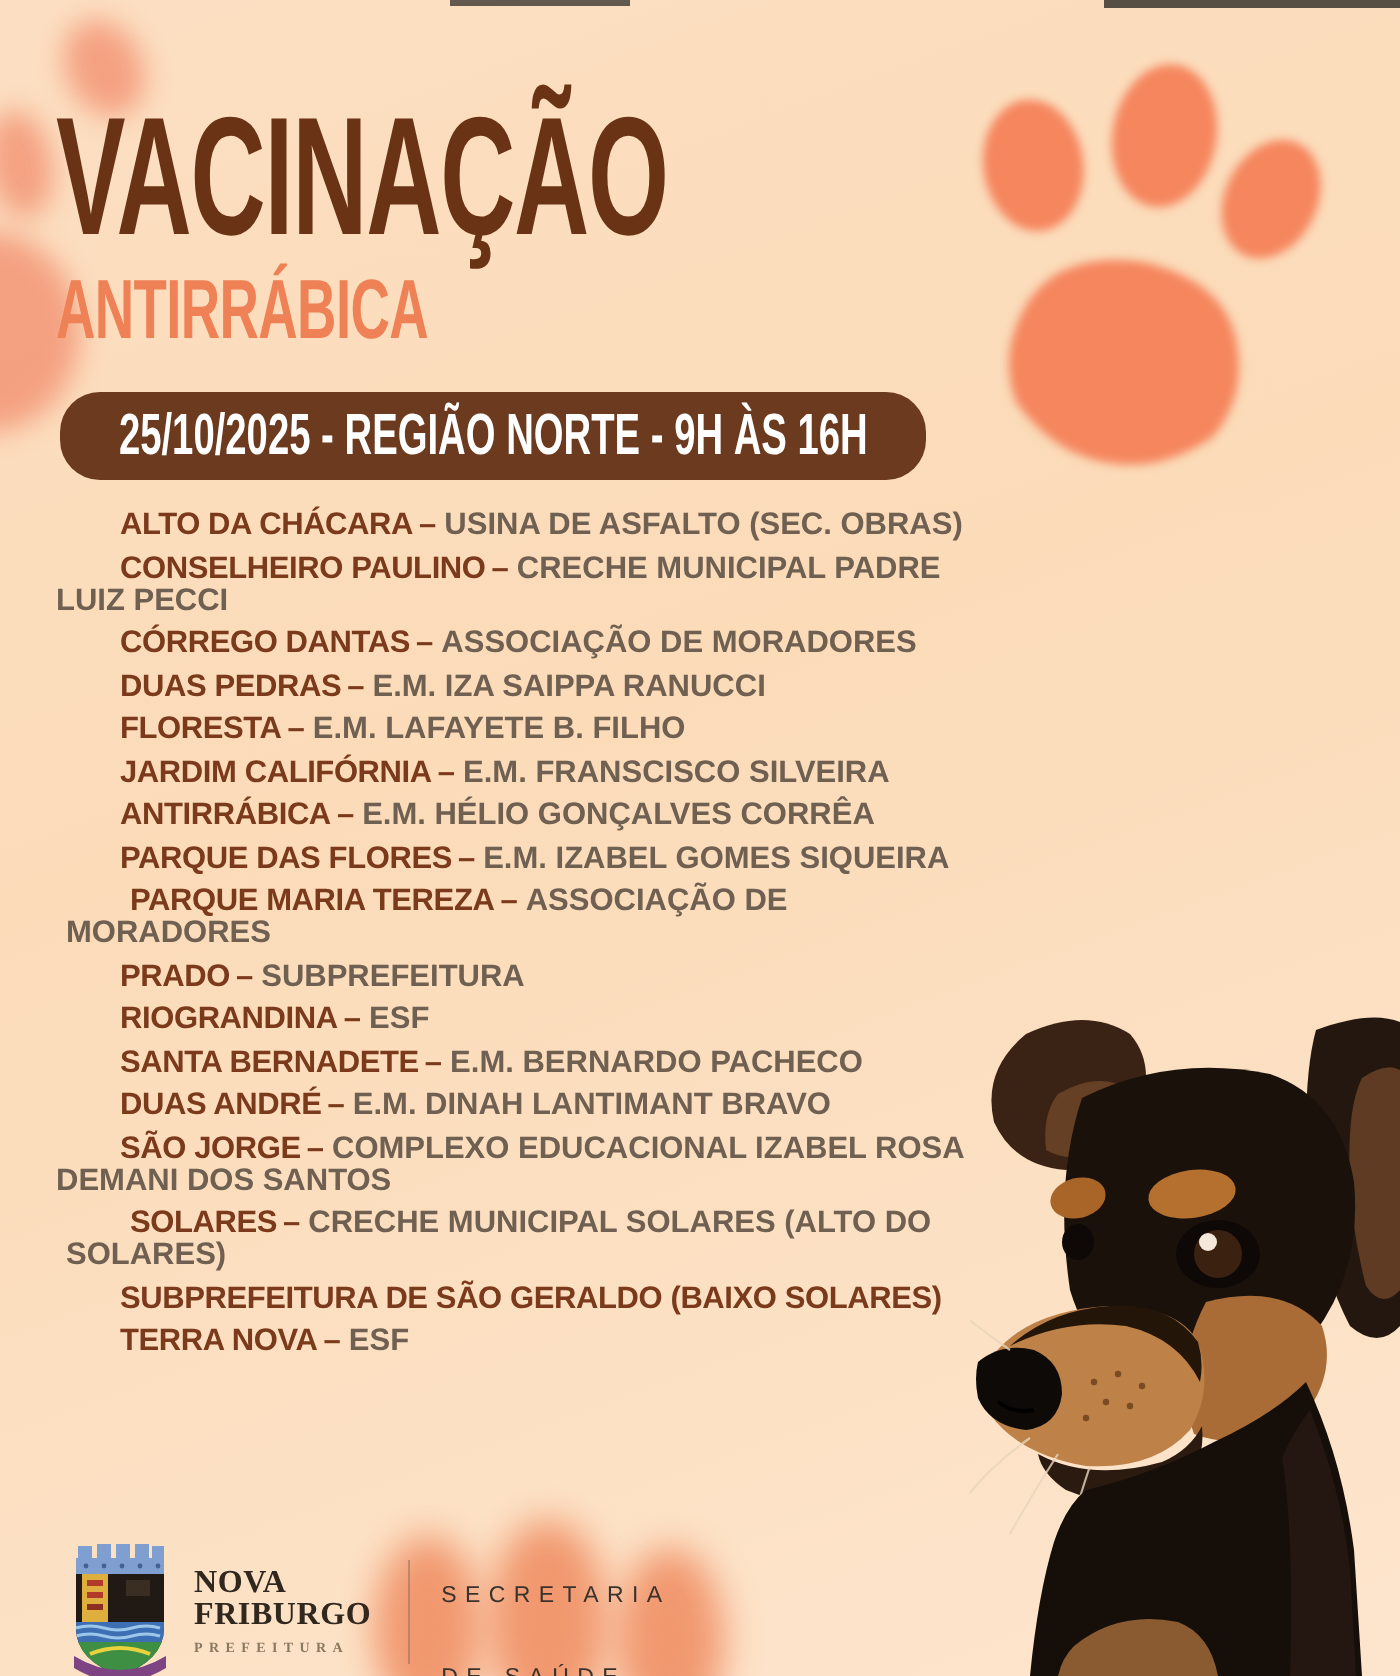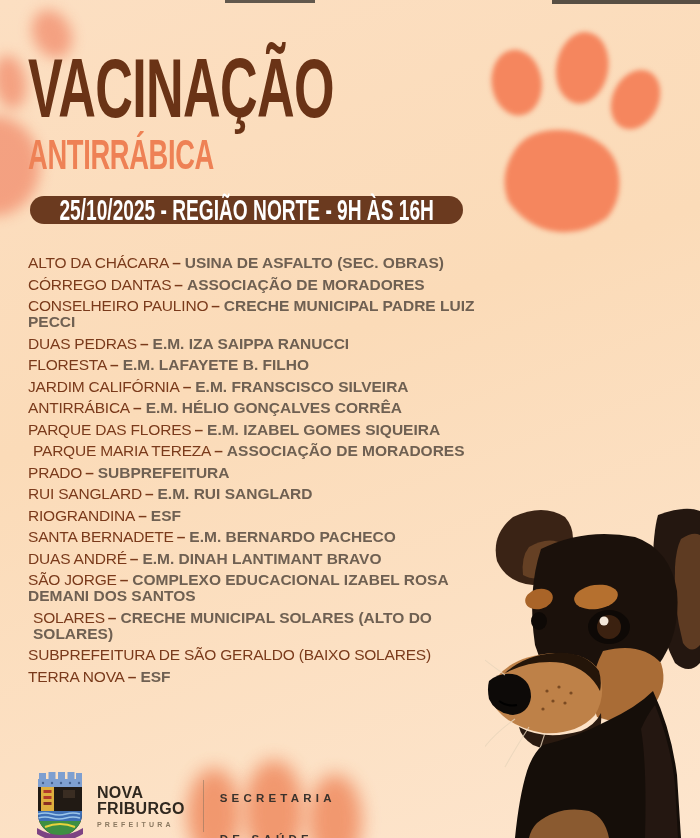--- a/index.html
+++ b/index.html
@@ -23,44 +23,44 @@
     position:absolute;left:28px;top:46px;white-space:nowrap;
     font-size:84px;line-height:1;font-weight:bold;color:#6a3316;letter-spacing:-1px;
     transform:scaleX(.62);transform-origin:left center;
   }
   .subtitle{
     position:absolute;left:28px;top:134px;white-space:nowrap;
     font-size:42px;line-height:1;font-weight:bold;color:#ee8155;letter-spacing:-.5px;
     transform:scaleX(.65);transform-origin:left center;
   }
   .banner{
-    position:absolute;left:30px;top:196px;width:433px;height:28px;border-radius:20px;
+    position:absolute;left:30px;top:196px;width:433px;height:44px;border-radius:20px;
     background:#6b3a1f;display:flex;align-items:center;justify-content:center;text-align:right;
   }
   .banner-text{
     white-space:nowrap;color:#ffffff;font-weight:bold;font-size:29px;line-height:1;
     transform:scaleX(.66);transform-origin:center;letter-spacing:0;
   }
   
   .loc-list{position:absolute;left:28px;top:255px;width:460px;z-index:1;}
   .loc-item{font-size:15.5px;line-height:16px;margin-bottom:5.5px;}
   .loc-item.indent{padding-left:5px;}
-  .loc-name{font-weight:normal;color:#7a3a1b;letter-spacing:-.2px;}
+  .loc-name{font-weight:bold;color:#7a3a1b;letter-spacing:-.2px;margin-left:32px;}
   .loc-sep{font-weight:bold;color:#7a3a1b;margin:0 4px 0 3px;}
   .loc-venue{font-weight:700;color:#6f6052;}
   
   .dog{position:absolute;left:485px;top:505px;width:215px;height:333px;z-index:1;}
   
   .footer{position:absolute;left:33px;top:765px;display:flex;align-items:center;z-index:2;}
   .crest{width:54px;height:72px;flex:0 0 auto;}
-  .brand{margin-left:10px;}
+  .brand{margin-left:10px;font-family:Liberation Serif, serif;}
   .brand-city{font-size:16px;font-weight:bold;line-height:16px;color:#30281f;letter-spacing:.3px;}
   .brand-tag{margin-top:4px;font-size:7px;font-weight:bold;letter-spacing:3.2px;color:#8a7860;}
   .v-divider{width:1px;height:52px;background:rgba(130,110,90,.5);margin:0 16px 0 18px;}
-  .dept{font-size:11.5px;font-weight:bold;letter-spacing:4.2px;color:#3a322c;line-height:16px;margin-top:25px;}
+  .dept{font-size:11.5px;font-weight:normal;letter-spacing:4.2px;color:#3a322c;line-height:16px;margin-top:25px;}
 </style>
 </head>
 <body>
 
 <div class="poster">
 
   <svg class="paw-tl" viewBox="0 0 160 230">
     <g fill="#f29070">
       <ellipse cx="86" cy="40" rx="19" ry="25" transform="rotate(-25 86 40)"></ellipse>
       <ellipse cx="44" cy="88" rx="16" ry="27" transform="rotate(-10 44 88)"></ellipse>
@@ -87,40 +87,39 @@
   <div class="title">VACINAÇÃO</div>
   <div class="subtitle">ANTIRRÁBICA</div>
   <div class="banner">
     <span class="banner-text">25/10/2025 - REGIÃO NORTE - 9H ÀS 16H</span>
   </div>
 
   <div class="loc-list">
     <div class="loc-item"><span class="loc-name">ALTO DA CHÁCARA</span><span class="loc-sep">–</span><span class="loc-venue">USINA DE ASFALTO (SEC. OBRAS)</span></div>
 
 
+    <div class="loc-item"><span class="loc-name">CONSELHEIRO PAULINO</span><span class="loc-sep">–</span><span class="loc-venue">CRECHE MUNICIPAL PADRE LUIZ PECCI</span></div>
+
     <div class="loc-item"><span class="loc-name">CÓRREGO DANTAS</span><span class="loc-sep">–</span><span class="loc-venue">ASSOCIAÇÃO DE MORADORES</span></div>
 
-    <div class="loc-item"><span class="loc-name">CONSELHEIRO PAULINO</span><span class="loc-sep">–</span><span class="loc-venue">CRECHE MUNICIPAL PADRE LUIZ PECCI</span></div>
-
     <div class="loc-item"><span class="loc-name">DUAS PEDRAS</span><span class="loc-sep">–</span><span class="loc-venue">E.M. IZA SAIPPA RANUCCI</span></div>
 
 
     <div class="loc-item"><span class="loc-name">FLORESTA</span><span class="loc-sep">–</span><span class="loc-venue">E.M. LAFAYETE B. FILHO</span></div>
 
     <div class="loc-item"><span class="loc-name">JARDIM CALIFÓRNIA</span><span class="loc-sep">–</span><span class="loc-venue">E.M. FRANSCISCO SILVEIRA</span></div>
 
     <div class="loc-item"><span class="loc-name">ANTIRRÁBICA</span><span class="loc-sep">–</span><span class="loc-venue">E.M. HÉLIO GONÇALVES CORRÊA</span></div>
 
     <div class="loc-item"><span class="loc-name">PARQUE DAS FLORES</span><span class="loc-sep">–</span><span class="loc-venue">E.M. IZABEL GOMES SIQUEIRA</span></div>
 
     <div class="loc-item indent"><span class="loc-name">PARQUE MARIA TEREZA</span><span class="loc-sep">–</span><span class="loc-venue">ASSOCIAÇÃO DE MORADORES</span></div>
 
     <div class="loc-item"><span class="loc-name">PRADO</span><span class="loc-sep">–</span><span class="loc-venue">SUBPREFEITURA</span></div>
 
-    <div class="loc-item"><span class="loc-name">RUI SANGLARD</span><span class="loc-sep">–</span><span class="loc-venue">E.M. RUI SANGLARD</span></div>
 
     <div class="loc-item"><span class="loc-name">RIOGRANDINA</span><span class="loc-sep">–</span><span class="loc-venue">ESF</span></div>
 
     <div class="loc-item"><span class="loc-name">SANTA BERNADETE</span><span class="loc-sep">–</span><span class="loc-venue">E.M. BERNARDO PACHECO</span></div>
 
     <div class="loc-item"><span class="loc-name">DUAS ANDRÉ</span><span class="loc-sep">–</span><span class="loc-venue">E.M. DINAH LANTIMANT BRAVO</span></div>
 
 
     <div class="loc-item"><span class="loc-name">SÃO JORGE</span><span class="loc-sep">–</span><span class="loc-venue">COMPLEXO EDUCACIONAL IZABEL ROSA DEMANI DOS SANTOS</span></div>
 

